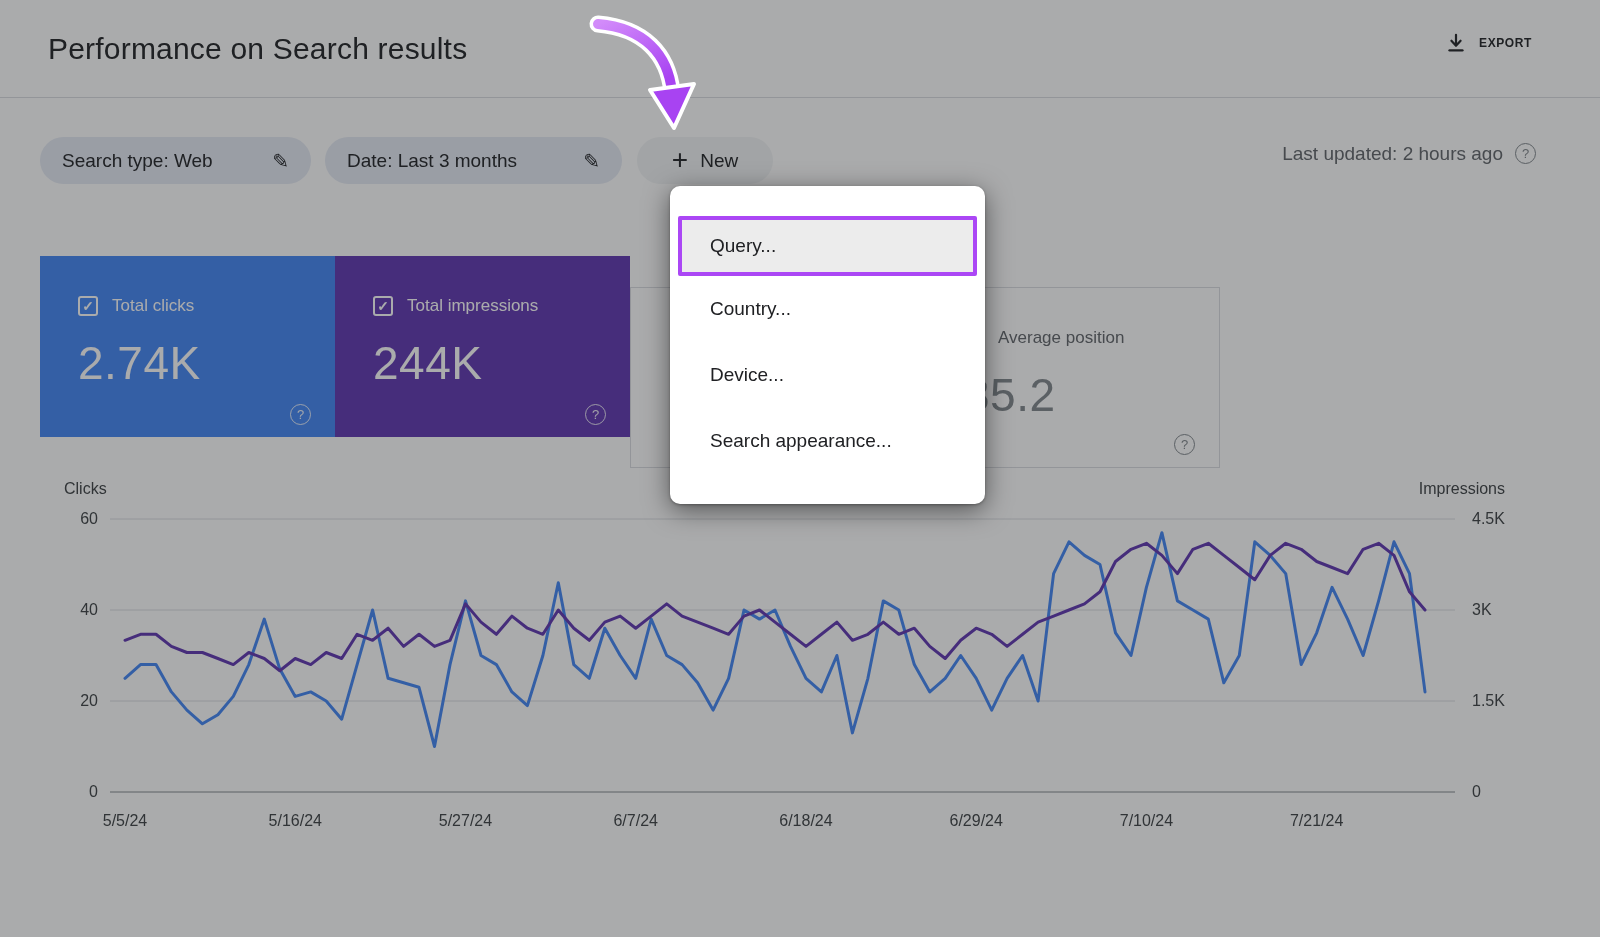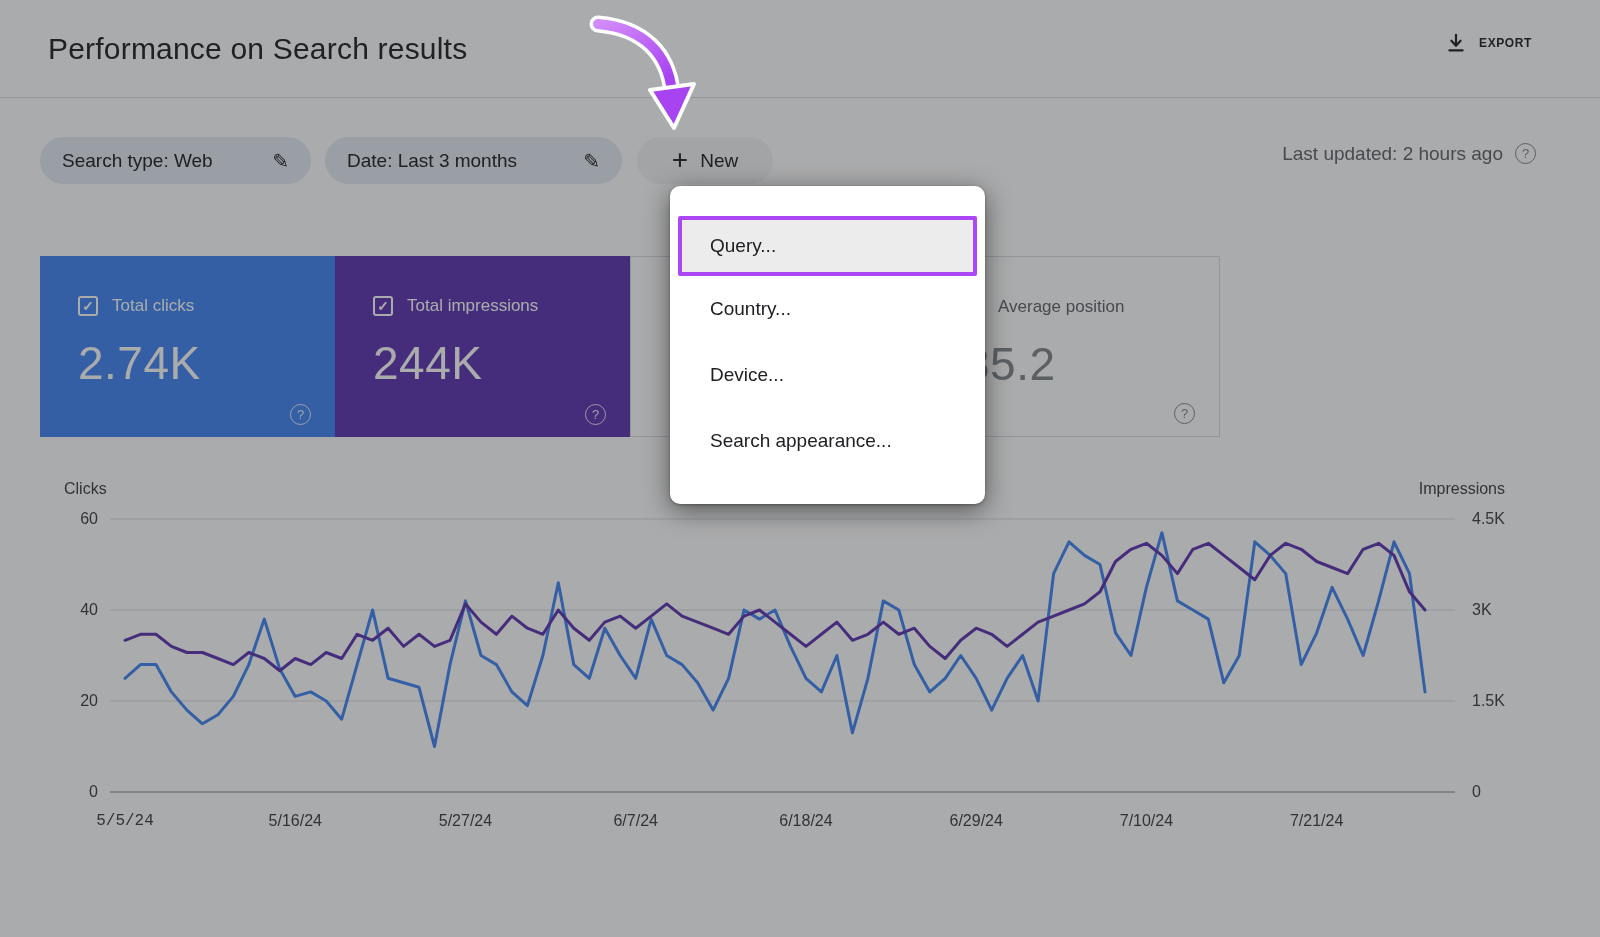--- a/index.html
+++ b/index.html
@@ -25,21 +25,21 @@
   .chip-new{left:637px;width:136px;background:#f2f4f5;justify-content:center;gap:12px;}
   .pencil{font-size:20px;line-height:1;}
   .plus{font-size:28px;font-weight:400;line-height:1;margin-top:-2px;}
   .last-updated{position:absolute;top:130px;height:47px;right:64px;display:flex;align-items:center;gap:12px;
     font-size:19px;color:#5f6368;}
 
   
   .cards{position:absolute;left:40px;top:256px;display:flex;}
   .card{width:295px;height:181px;position:relative;padding:40px 0 0 38px;box-sizing:border-box;cursor:pointer;}
   .card.sel{color:#ffffff;}
-  .card.unsel{border:1px solid #dadce0;color:#5f6368;}
+  .card.unsel{border:1px solid #dadce0;color:#5f6368;margin-top:31px;}
   .card-head{display:flex;align-items:center;gap:14px;font-size:17px;font-weight:500;}
   .checkbox{width:20px;height:20px;border:2px solid #fff;border-radius:3px;display:flex;align-items:center;justify-content:center;
     font-size:14px;font-weight:700;box-sizing:border-box;flex:0 0 auto;}
   .card.unsel .checkbox{border-color:#80868b;}
   .card-value{margin-top:20px;font-size:46px;letter-spacing:.5px;}
   .card.unsel .card-value{color:#80868b;}
   .qmark{width:21px;height:21px;border-radius:50%;border:1.5px solid rgba(255,255,255,.85);color:rgba(255,255,255,.9);
     display:flex;align-items:center;justify-content:center;font-size:13px;box-sizing:border-box;}
   .card .qmark{position:absolute;right:24px;bottom:12px;}
   .qm-gray{border-color:#80868b;color:#80868b;}
@@ -148,21 +148,21 @@
         <polyline points="125.0,180.3 140.5,174.3 156.0,174.3 171.4,186.4 186.9,192.5 202.4,192.5 217.9,198.5 233.3,204.6 248.8,192.5 264.3,198.5 279.8,210.7 295.2,198.5 310.7,204.6 326.2,192.5 341.7,198.5 357.1,174.3 372.6,180.3 388.1,168.2 403.6,186.4 419.0,174.3 434.5,186.4 450.0,180.3 465.5,143.9 481.0,162.1 496.4,174.3 511.9,156.1 527.4,168.2 542.9,174.3 558.3,150.0 573.8,168.2 589.3,180.3 604.8,162.1 620.2,156.1 635.7,168.2 651.2,156.1 666.7,143.9 682.1,156.1 697.6,162.1 713.1,168.2 728.6,174.3 744.0,156.1 759.5,150.0 775.0,162.1 790.5,174.3 806.0,186.4 821.4,174.3 836.9,162.1 852.4,180.3 867.9,174.3 883.3,162.1 898.8,174.3 914.3,168.2 929.8,186.4 945.2,198.5 960.7,180.3 976.2,168.2 991.7,174.3 1007.1,186.4 1022.6,174.3 1038.1,162.1 1053.6,156.1 1069.0,150.0 1084.5,143.9 1100.0,131.8 1115.5,101.5 1131.0,89.3 1146.4,83.3 1161.9,95.4 1177.4,113.6 1192.9,89.3 1208.3,83.3 1223.8,95.4 1239.3,107.5 1254.8,119.7 1270.2,95.4 1285.7,83.3 1301.2,89.3 1316.7,101.5 1332.1,107.5 1347.6,113.6 1363.1,89.3 1378.6,83.3 1394.0,95.4 1409.5,131.8 1425.0,150.0" fill="none" stroke="#5e35b1" stroke-width="3" stroke-linejoin="round" stroke-linecap="round"></polyline>
       </svg>
   <div class="ytick left" style="top: 322px;">0</div>
       <div class="ytick left" style="top: 231px;">20</div>
       <div class="ytick left" style="top: 140px;">40</div>
       <div class="ytick left" style="top: 49px;">60</div>
       <div class="ytick right" style="top: 322px;">0</div>
       <div class="ytick right" style="top: 231px;">1.5K</div>
       <div class="ytick right" style="top: 140px;">3K</div>
       <div class="ytick right" style="top: 49px;">4.5K</div>
-      <div class="xtick" style="left: 125px; font-family: Liberation Mono, monospace;">5/5/24</div>
+      <div class="xtick" style="left: 125px;">5/5/24</div>
       <div class="xtick" style="left: 295.238px;">5/16/24</div>
       <div class="xtick" style="left: 465.476px;">5/27/24</div>
       <div class="xtick" style="left: 635.714px;">6/7/24</div>
       <div class="xtick" style="left: 805.952px;">6/18/24</div>
       <div class="xtick" style="left: 976.19px;">6/29/24</div>
       <div class="xtick" style="left: 1146.43px;">7/10/24</div>
       <div class="xtick" style="left: 1316.67px;">7/21/24</div>
     </div>
 
 </div>

